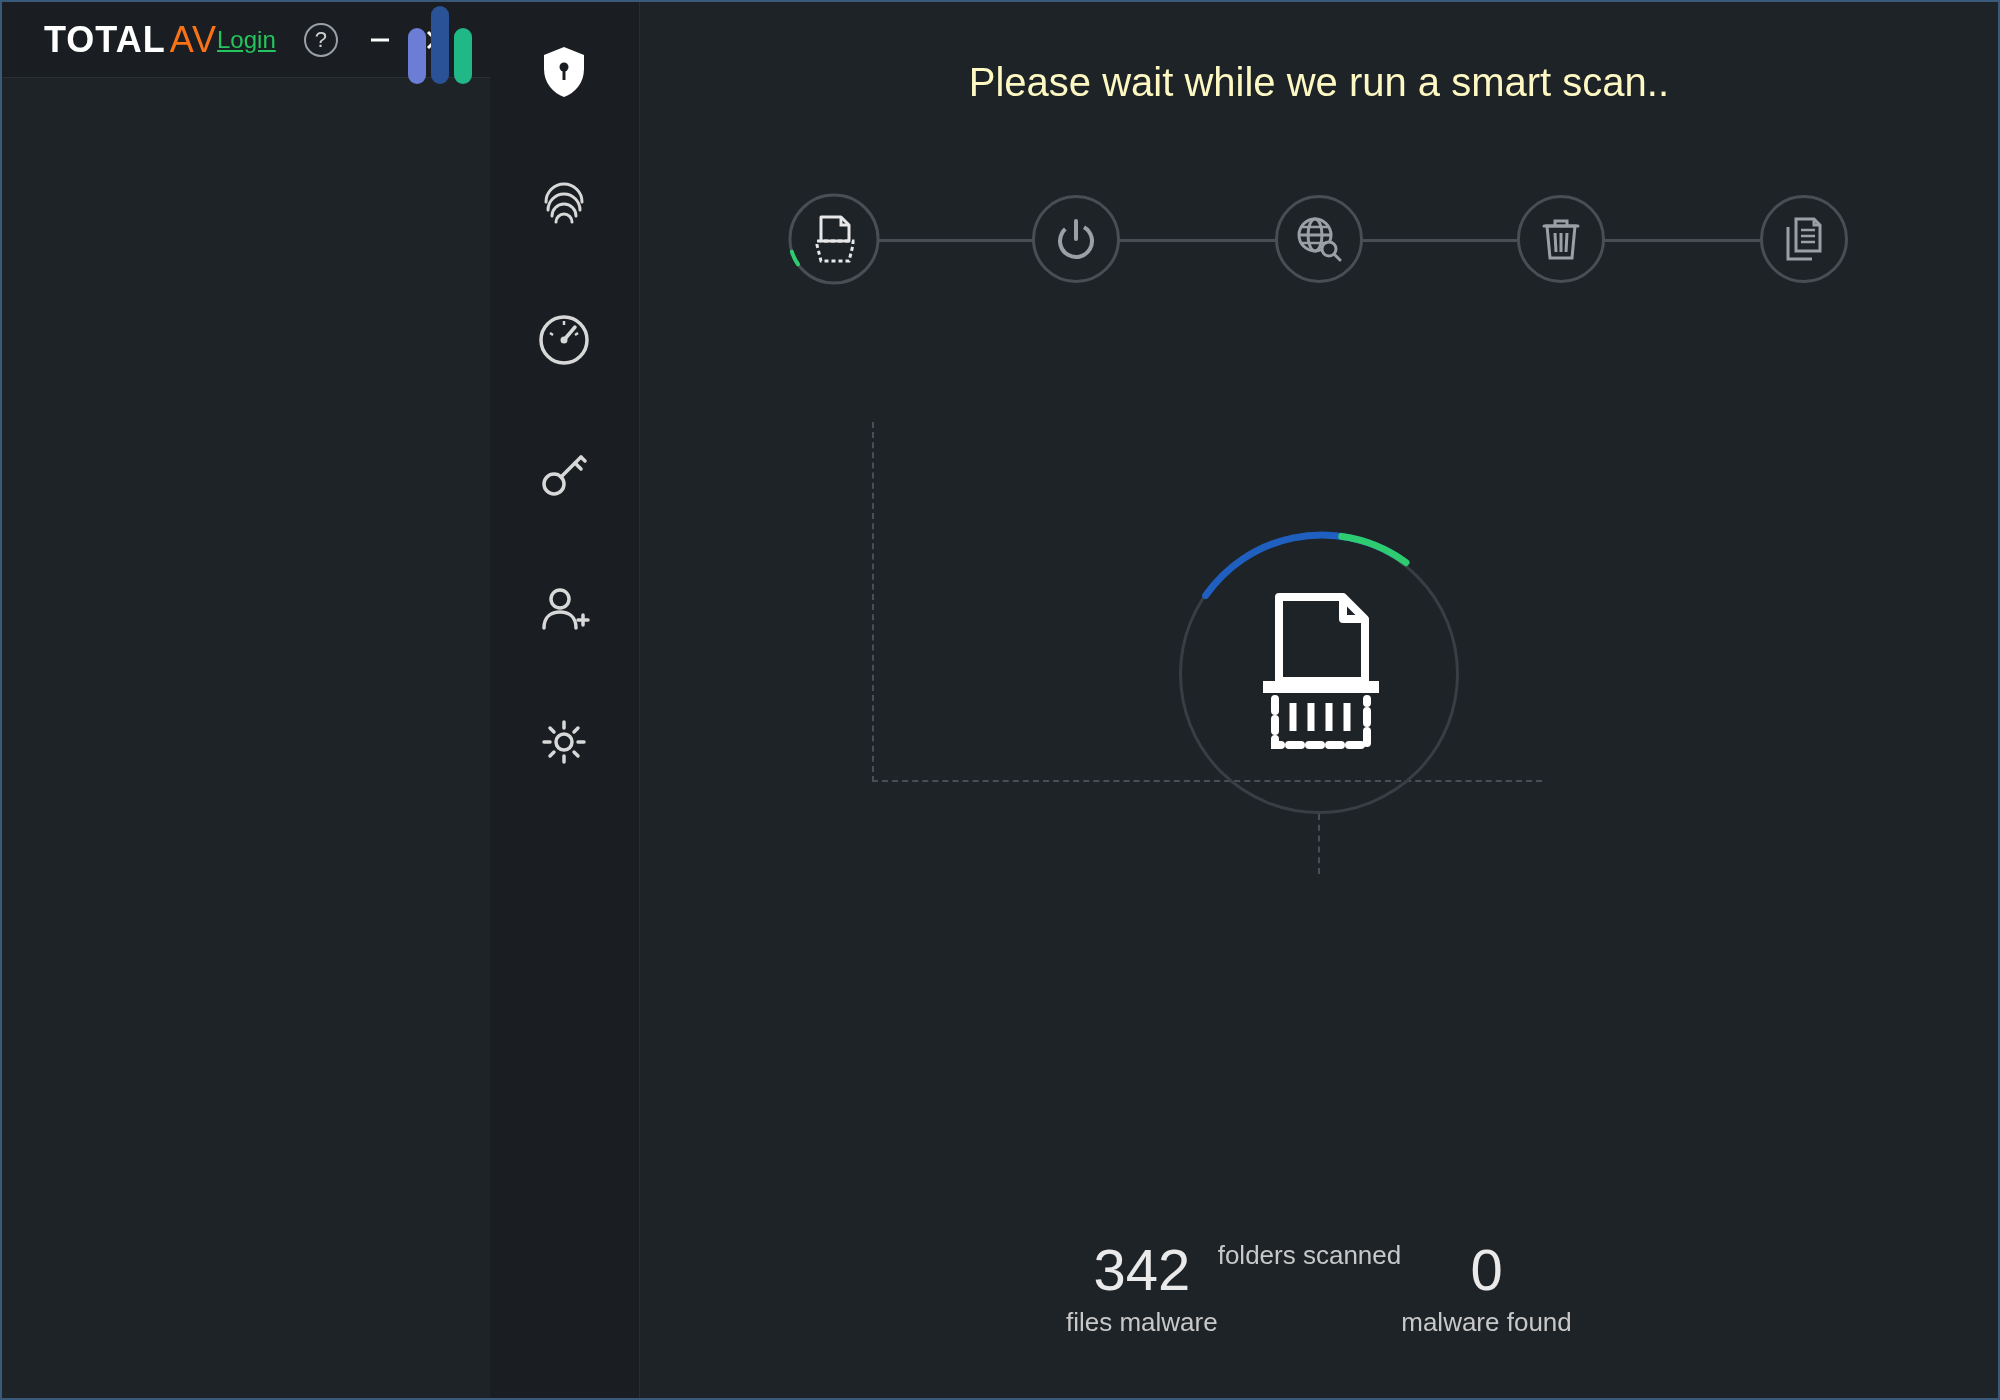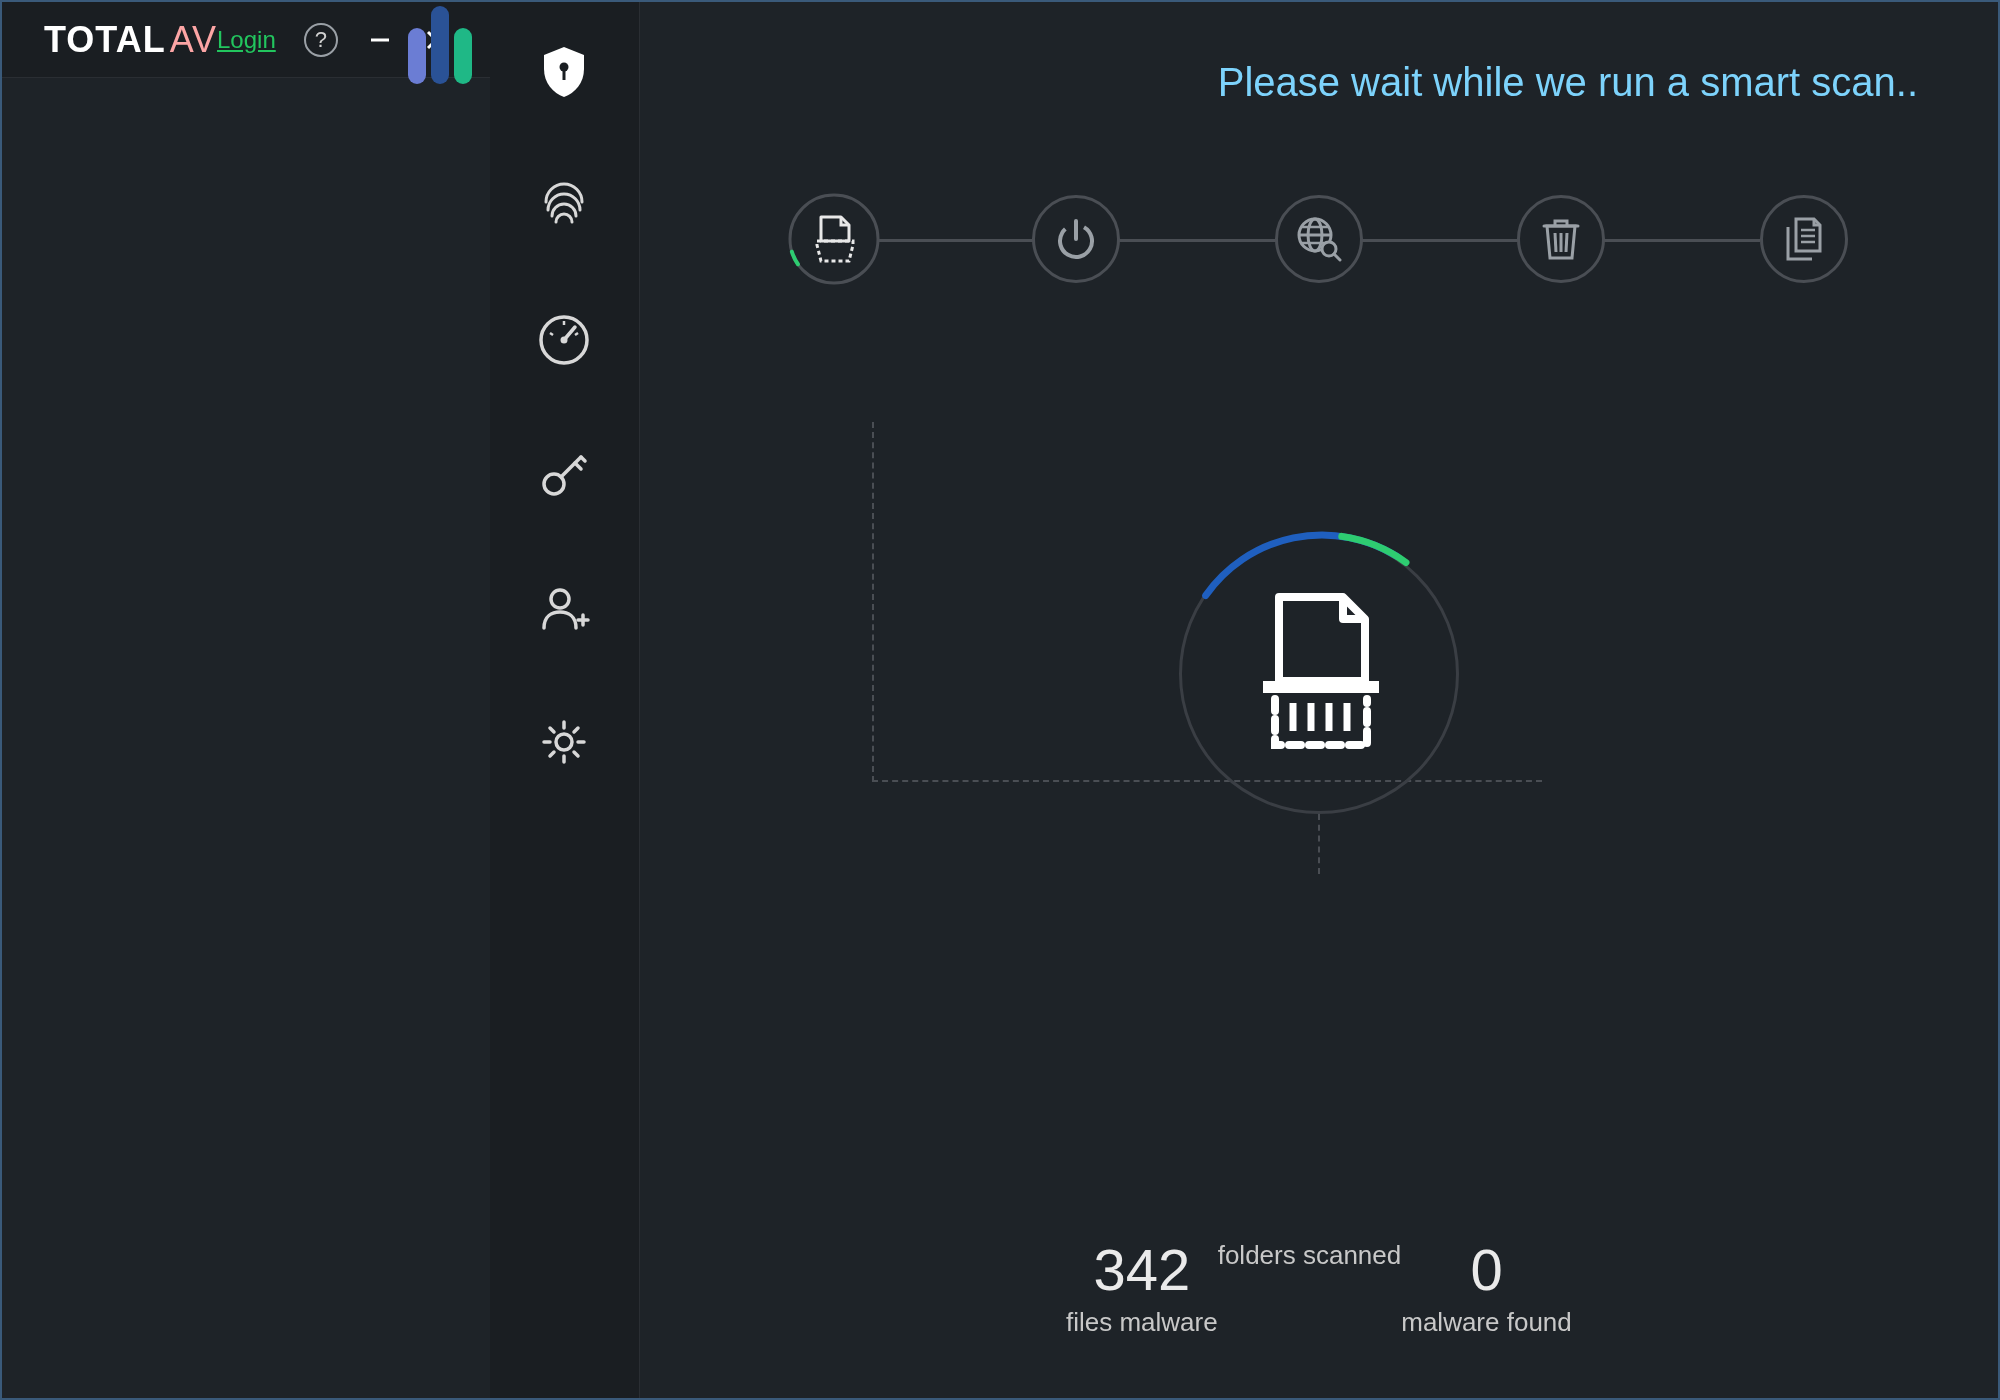--- a/index.html
+++ b/index.html
@@ -22,21 +22,21 @@
   height: 76px;
   background: #1a1e22;
   display: flex;
   align-items: center;
   padding: 0 40px 0 42px;
   border-bottom: 1px solid #2a2e33;
   position: relative;
 }
 .logo { display: flex; align-items: center; gap: 4px; }
 .logo-bold { font-weight: 800; font-size: 36px; letter-spacing: 1px; color: #fff; }
-.logo-light { font-weight: 300; font-size: 36px; letter-spacing: 1px; color: #fca5a5; }
+.logo-light { font-weight: 300; font-size: 36px; letter-spacing: 1px; color: #f97316; }
 .titlebar-right {
   margin-left: auto;
   display: flex;
   align-items: center;
   gap: 28px;
 }
 .login-link {
   color: #22c55e;
   font-size: 24px;
   text-decoration: underline;
@@ -76,24 +76,24 @@
   display: flex; align-items: center; justify-content: center;
   cursor: pointer;
   color: #d8d8d8;
 }
 .main {
   flex: 1;
   position: relative;
   padding: 40px 80px;
 }
 .heading {
-  text-align: right;
+  text-align: center;
   font-size: 40px;
   font-weight: 300;
-  color: #7dd3fc;
+  color: #fef9c3;
   margin-top: 18px;
 }
 .steps {
   margin-top: 90px;
   display: flex;
   align-items: center;
   justify-content: space-between;
   padding: 0 70px;
   position: relative;
 }

